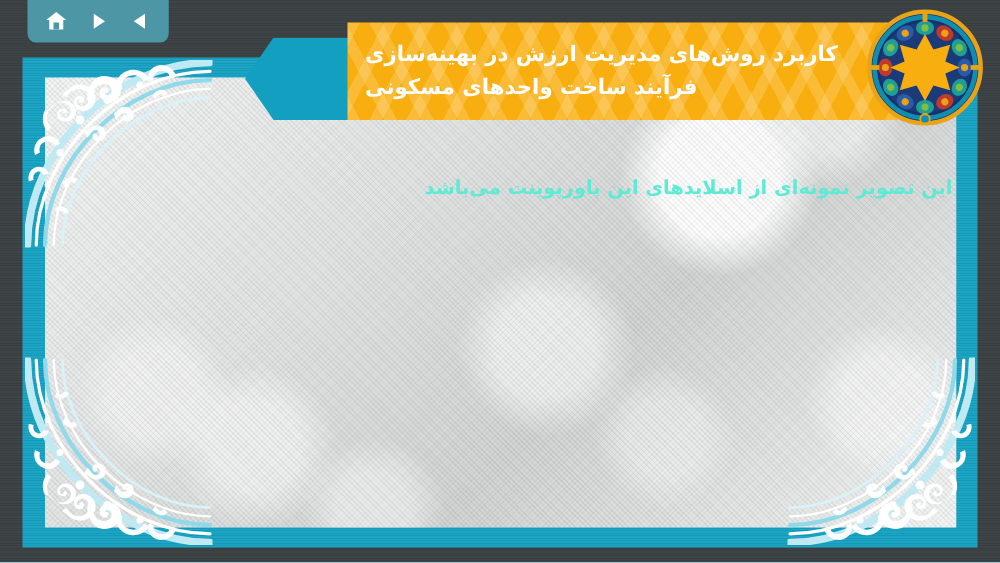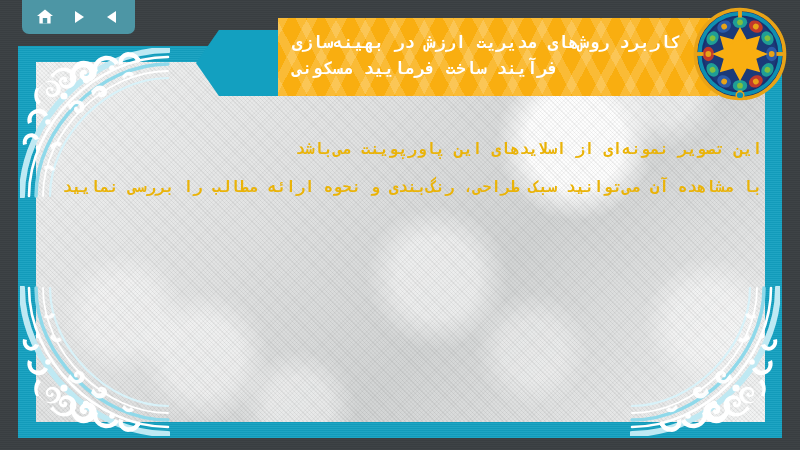--- a/index.html
+++ b/index.html
@@ -14,21 +14,20 @@
     font-family: "DejaVu Sans", "Liberation Sans", sans-serif;
   }
 
   
   #slide {
     position: relative;
     width: 800px;
     height: 450px;
     background: #3a3f42;
     overflow: hidden;
-    font-family: Liberation Mono, monospace;
   }
 
   
   #slide::before {
     content: "";
     position: absolute;
     inset: 0;
     background:
       repeating-linear-gradient(0deg, rgba(255,255,255,.018) 0 1px, rgba(0,0,0,.02) 1px 2px);
     pointer-events: none;
@@ -191,21 +190,21 @@
   .body-text {
     position: absolute;
     right: 38px;
     top: 132px;
     width: 660px;
     z-index: 20;
     text-align: right;
     direction: rtl;
   }
   .body-line {
-    color: #eab308;
+    color: #5eead4;
     font-size: 15.5px;
     font-weight: 700;
     line-height: 2.45;
     white-space: nowrap;
   }
 </style>
 </head>
 <body>
 
 <div id="slide">
@@ -301,21 +300,21 @@
       <path d="M104 26c3-3 8-3 10 0l-3 3c-1-2-4-2-5 0l-2 2-2-3z" opacity=".95"></path>
       <path d="M32 96c3-3 8-3 10 0l-3 3c-1-2-4-2-5 0l-2 3-2-4z" opacity=".95"></path>
       <path d="M26 118c4-2 8 0 9 4l-4 1c0-2-2-3-4-2l-2 1-1-4z" opacity=".9"></path>
     </g>
   </svg>
 
   <div class="banner-tab"></div>
 
   <div class="title-banner">
     <div class="title-line">کاربرد روش‌های مدیریت ارزش در بهینه‌سازی</div>
-    <div class="title-line">فرآیند ساخت فرمایید مسکونی</div>
+    <div class="title-line">فرآیند ساخت واحدهای مسکونی</div>
   </div>
 
   <svg class="medallion" viewBox="0 0 100 100">
     <defs>
       <clipPath id="medClip">
           <circle cx="50" cy="50" r="47"></circle>
         </clipPath>
     </defs>
     <g clip-path="url(#medClip)">
       <circle cx="50" cy="50" r="47" fill="#1a2f6e"></circle>
@@ -381,21 +380,20 @@
       <rect x="48" y="88" width="4" height="9" fill="#e8a317"></rect>
       <rect x="3" y="48" width="9" height="4" fill="#e8a317"></rect>
       <rect x="88" y="48" width="9" height="4" fill="#e8a317"></rect>
       <circle cx="50" cy="93" r="4" fill="#0f8fb0" stroke="#e8a317" stroke-width="1.5"></circle>
     </g>
     <circle cx="50" cy="50" r="47" fill="none" stroke="#e8a317" stroke-width="2.5"></circle>
   </svg>
 
   <div class="body-text">
     <div class="body-line">این تصویر نمونه‌ای از اسلایدهای این پاورپوینت می‌باشد</div>
-    <div class="body-line">با مشاهده آن می‌توانید سبک طراحی، رنگ‌بندی و نحوه ارائه مطالب را بررسی نمایید</div>
   </div>
 
   <div class="navbar">
     <div class="nav-btn">
       <svg width="16" height="16" viewBox="0 0 16 16">
         <polygon points="12,2 12,14 3,8" fill="#ffffff"></polygon>
       </svg>
     </div>
     <div class="nav-btn">
       <svg width="16" height="16" viewBox="0 0 16 16">

